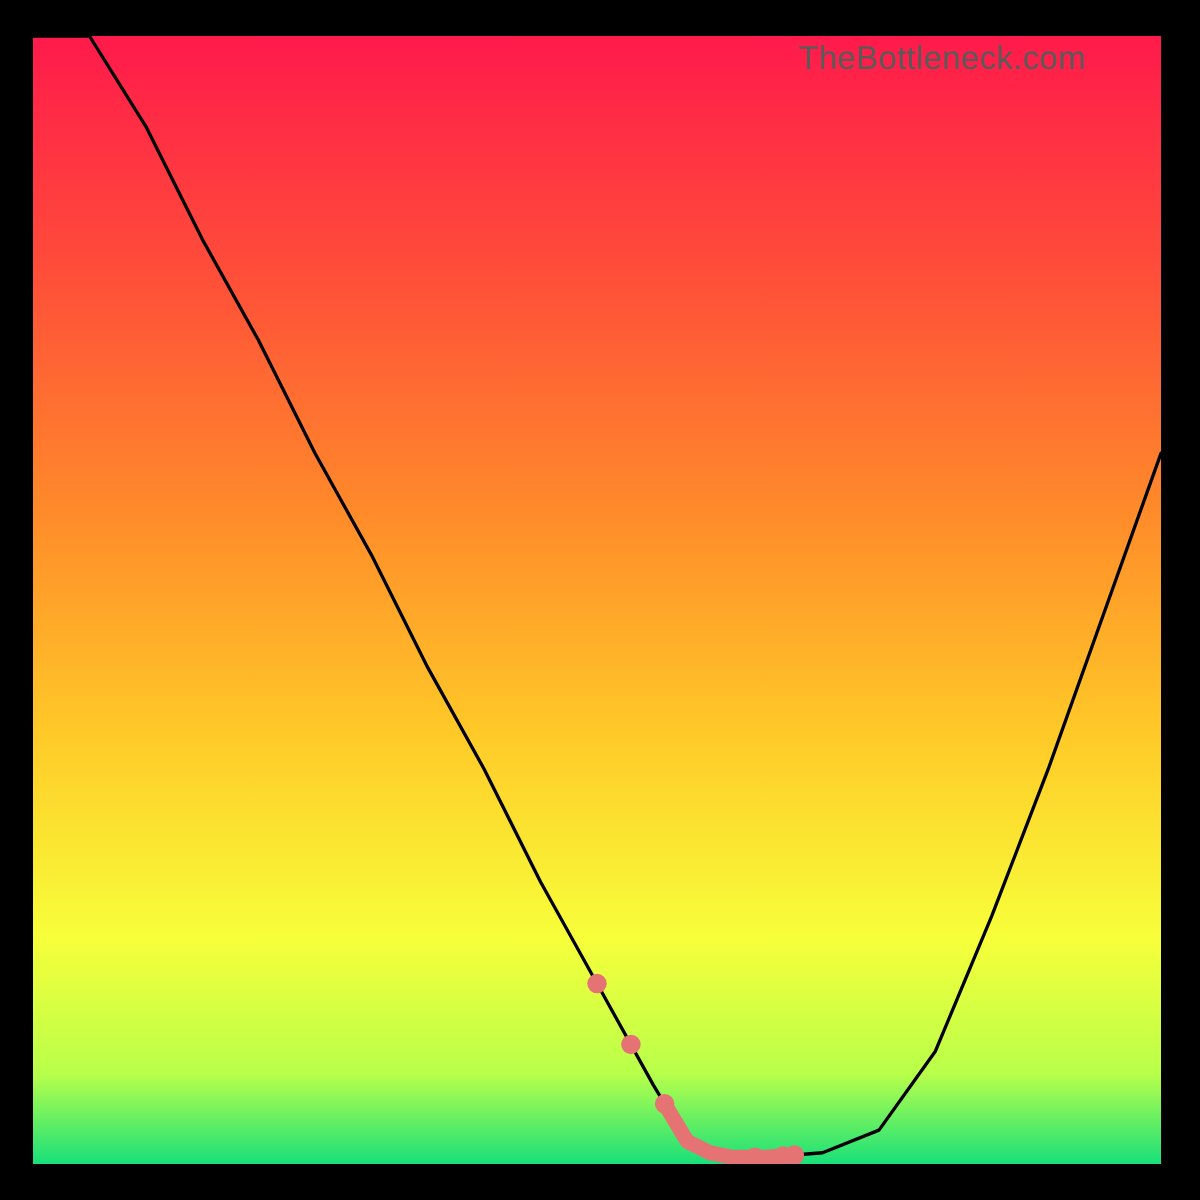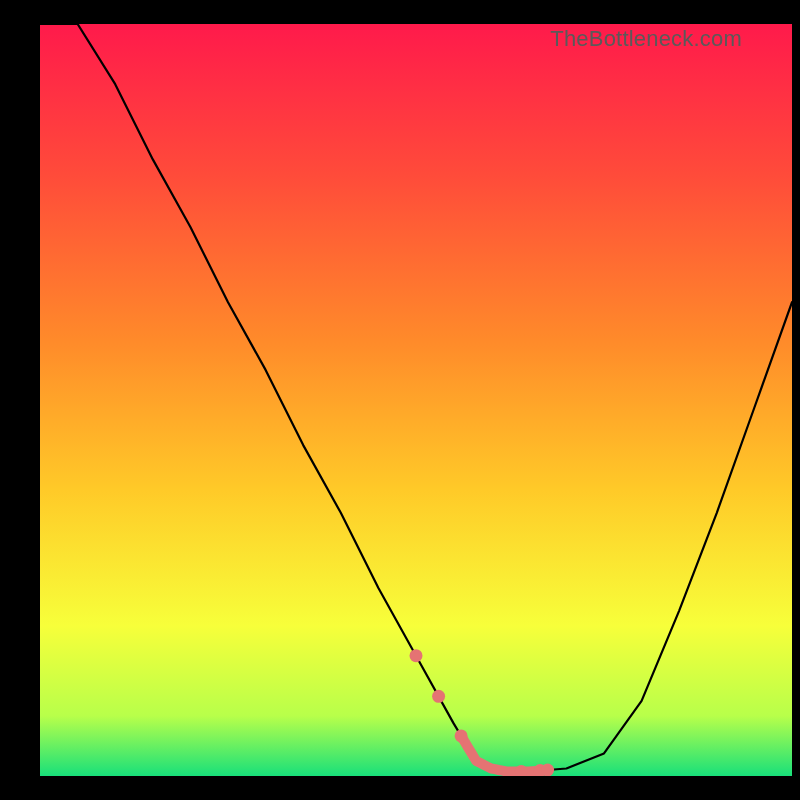--- a/index.html
+++ b/index.html
@@ -6,21 +6,21 @@
     margin: 0;
     padding: 0;
     width: 800px;
     height: 800px;
     background: #000;
     overflow: hidden;
     font-family: Arial, Helvetica, sans-serif;
   }
   .frame {
     position: absolute;
-    left: 40px;
+    left: 22px;
     top: 24px;
     width: 712px;
     height: 752px;
     background: #fef9c3;
   }
   .plot {
     position: absolute;
     left: 0;
     top: 0;
     width: 752px;

